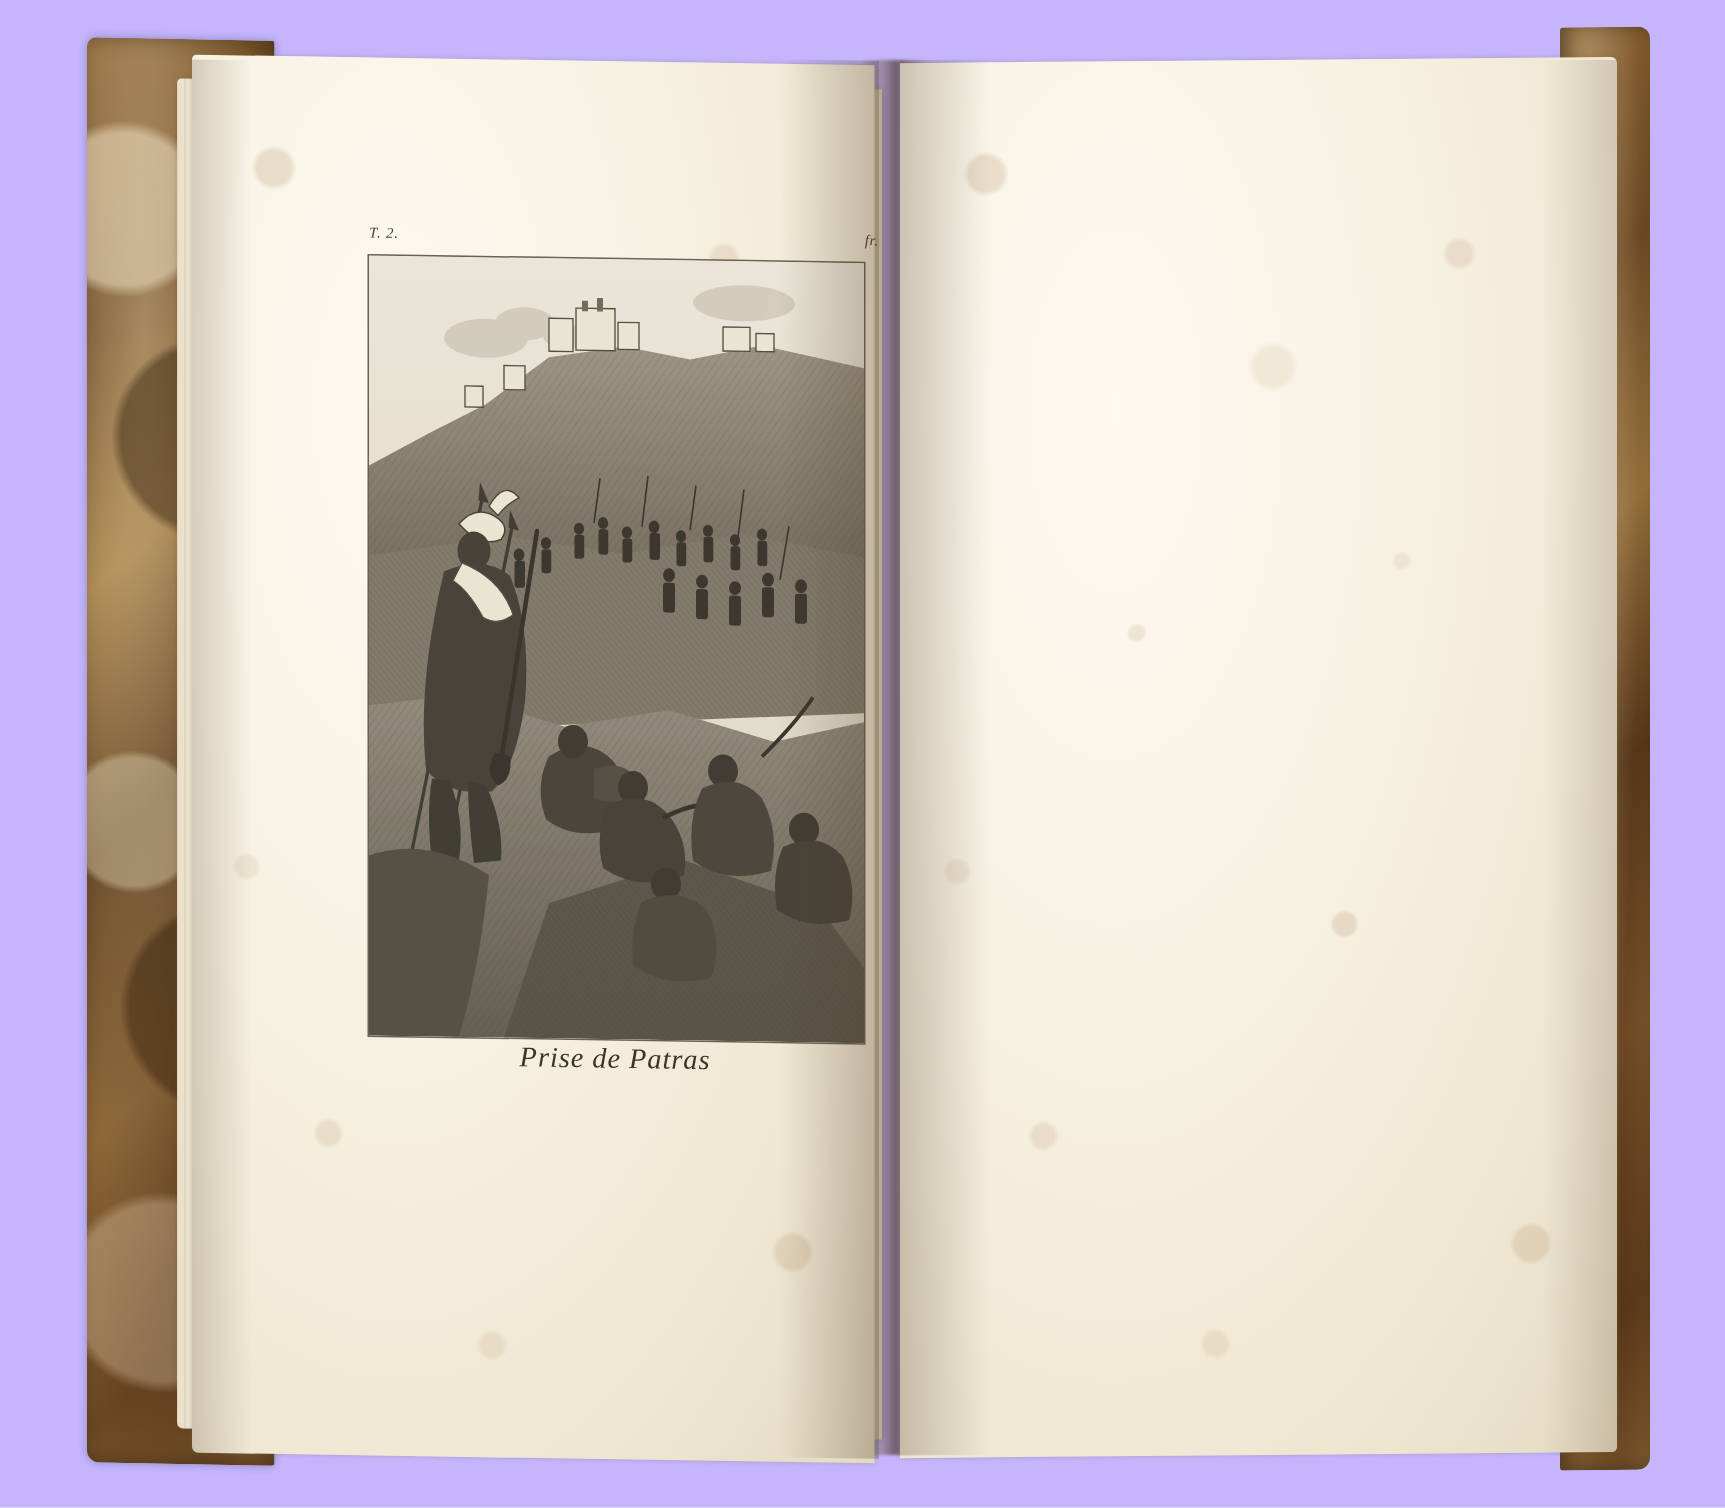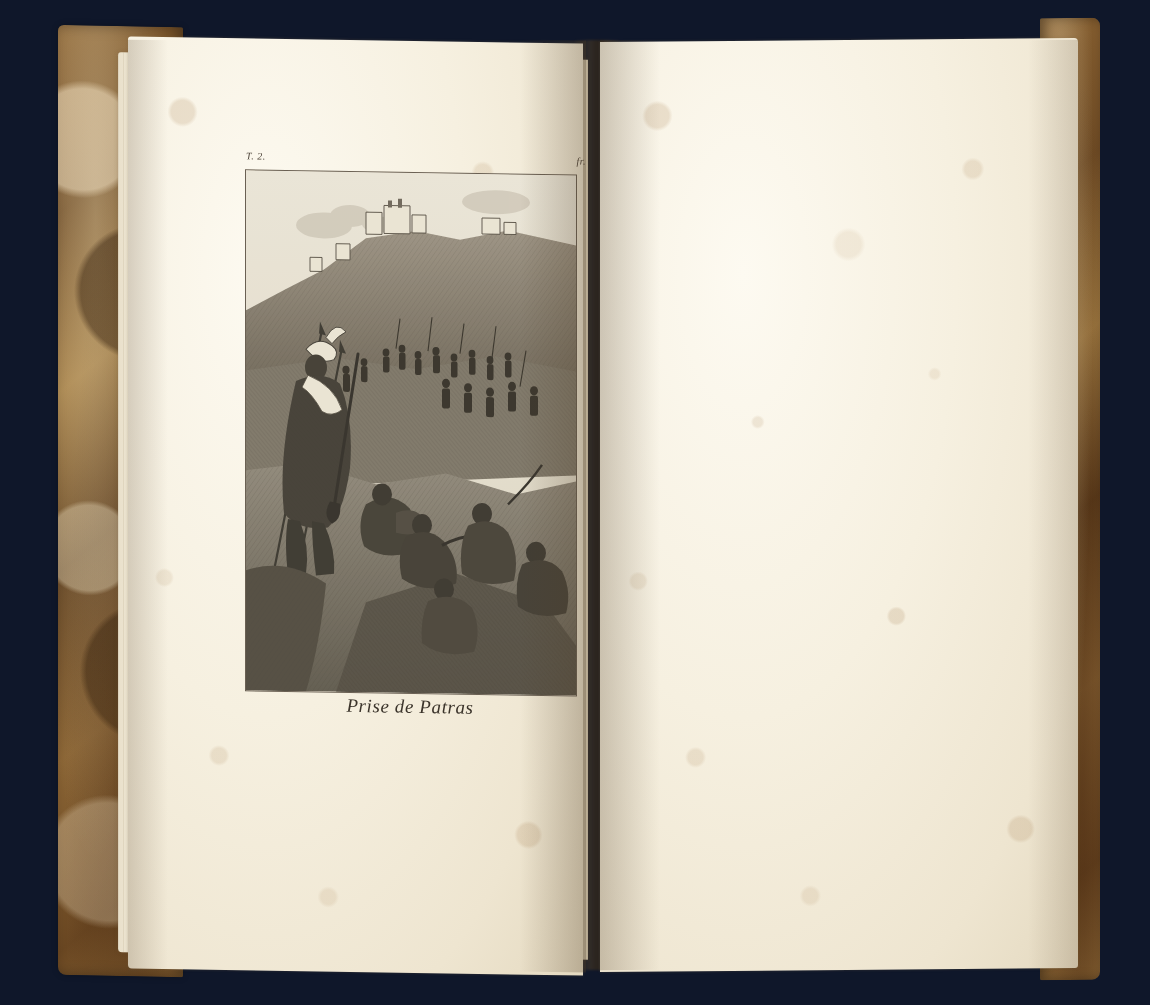--- a/index.html
+++ b/index.html
@@ -12,21 +12,21 @@
     height: 1005px;
     overflow: hidden;
     font-family: "Liberation Serif", serif;
   }
 
   #book {
     position: absolute;
     left: 0; top: 0;
     width: 1150px;
     height: 1005px;
-    background: #0f172a;
+    background: #c4b5fd;
   }
 
   
   .cover {
     position: absolute;
     background:
       radial-gradient(ellipse at 30% 20%, rgba(255,240,200,0.35), rgba(0,0,0,0) 60%),
       radial-gradient(ellipse at 70% 80%, rgba(60,30,10,0.45), rgba(0,0,0,0) 65%),
       linear-gradient(140deg, #8a6232 0%, #6d4a24 18%, #a07a42 35%, #5d3d1c 52%, #8b6535 70%, #6a4722 88%, #8f6a38 100%);
   }

